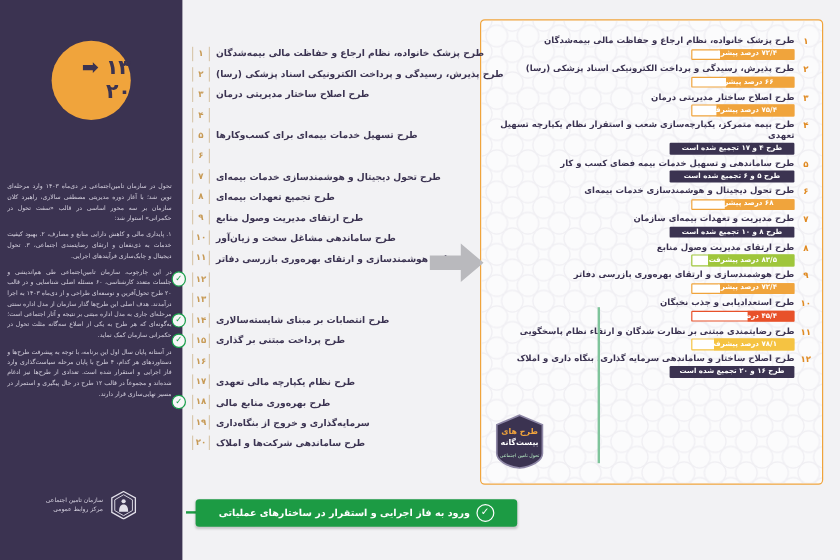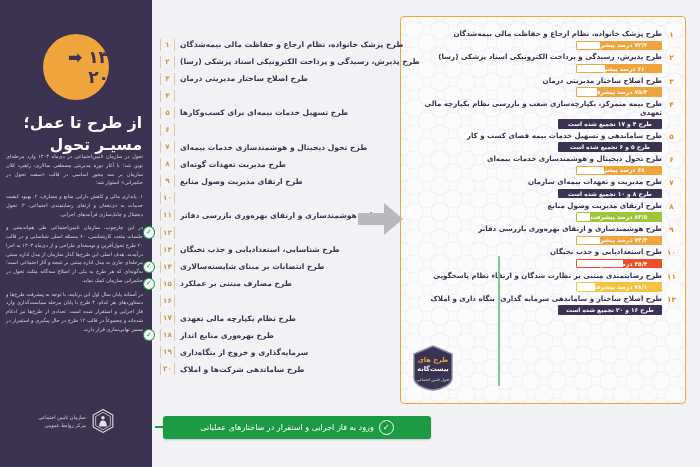--- a/index.html
+++ b/index.html
@@ -81,21 +81,21 @@
   }
 
   
   .green-banner{
     position:absolute;left:163px;top:416px;width:268px;height:23px;
     background:#1c9b44;border-radius:3px;
     display:flex;align-items:center;justify-content:center;gap:5px;
     direction:rtl;z-index:7;
     box-shadow:0 1px 2px rgba(0,0,0,.18);
   }
-  .green-banner .txt{color:#fff;font-size:8px;font-weight:normal;white-space:nowrap;}
+  .green-banner .txt{color:#fff;font-size:8px;font-weight:bold;white-space:nowrap;}
   .gb-check{
     width:13px;height:13px;border-radius:50%;border:1.4px solid #fff;color:#fff;
     display:flex;align-items:center;justify-content:center;font-size:8.5px;line-height:1;
     flex:0 0 auto;
   }
   .banner-tail{
     position:absolute;left:155px;top:426px;width:10px;height:1.6px;background:#1c9b44;z-index:6;
   }
 
   
@@ -141,24 +141,20 @@
   }
 </style>
 </head>
 <body>
 
 <div id="root">
 
   <div class="left-panel">
     <div class="badge-circle">۱۳ ➡ ۲۰</div>
 
-    <div class="main-title">
-      <span>از طرح تا عمل؛</span>
-      <span class="l2">مسیـر تحول</span>
-    </div>
 
     <div class="left-body">
       <p>تحول در سازمان تامین‌اجتماعی در دی‌ماه ۱۴۰۳ وارد مرحله‌ای نوین شد؛ با آغاز دوره مدیریتی مصطفی سالاری، راهبرد کلان سازمان بر سه محور اساسی در قالب «سفت تحول در حکمرانی» استوار شد:</p>
       <p>۱. پایداری مالی و کاهش دارایی منابع و مصارف، ۲. بهبود کیفیت خدمات به ذی‌نفعان و ارتقای رضایتمندی اجتماعی، ۳. تحول دیجیتال و چابک‌سازی فرآیندهای اجرایی.</p>
       <p>در این چارچوب، سازمان تامین‌اجتماعی طی هم‌اندیشی و جلسات متعدد کارشناسی، ۶۰ مسئله اصلی شناسایی و در قالب ۲۰ طرح تحول‌آفرین و نوسعه‌ای طراحی و از دی‌ماه ۱۴۰۳ به اجرا درآمدند. هدف اصلی این طرح‌ها گذار سازمان از مدل اداره سنتی مرحله‌ای جاری به مدل اداره مبتنی بر نتیجه و آثار اجتماعی است؛ به‌گونه‌ای که هر طرح به یکی از اضلاع سه‌گانه مثلث تحول در حکمرانی سازمان کمک نماید.</p>
       <p>در آستانه پایان سال اول این برنامه، با توجه به پیشرفت طرح‌ها و دستاوردهای هر کدام، ۴ طرح با پایان مرحله سیاست‌گذاری وارد فاز اجرایی و استقرار شده است. تعدادی از طرح‌ها نیز ادغام شده‌اند و مجموعاً در قالب ۱۲ طرح در حال پیگیری و استمرار در مسیر نهایی‌سازی قرار دارند.</p>
     </div>
 
     <div class="left-logo">
       <svg class="logo-mark" viewBox="0 0 40 44">
@@ -217,88 +213,88 @@
         </span>
       </div>
       <div class="mid-row">
         <span class="mid-label">طرح تحول دیجیتال و هوشمندسازی خدمات بیمه‌ای</span>
         <span class="mid-num">۷</span>
         <span class="check-slot">
           <span class="check-ring empty"></span>
         </span>
       </div>
       <div class="mid-row">
-        <span class="mid-label">طرح مدیریت تعهدات گونه‌ای</span>
+        <span class="mid-label">طرح تجمیع تعهدات بیمه‌ای</span>
         <span class="mid-num">۸</span>
         <span class="check-slot">
           <span class="check-ring empty"></span>
         </span>
       </div>
       <div class="mid-row">
         <span class="mid-label">طرح ارتقای مدیریت وصول منابع</span>
         <span class="mid-num">۹</span>
         <span class="check-slot">
           <span class="check-ring empty"></span>
         </span>
       </div>
       <div class="mid-row">
+        <span class="mid-label">طرح ساماندهی مشاغل سخت و زیان‌آور</span>
         <span class="mid-num">۱۰</span>
         <span class="check-slot">
           <span class="check-ring empty"></span>
         </span>
       </div>
       <div class="mid-row">
         <span class="mid-label">طرح هوشمندسازی و ارتقای بهره‌وری بازرسی دفاتر</span>
         <span class="mid-num">۱۱</span>
         <span class="check-slot">
           <span class="check-ring empty"></span>
         </span>
       </div>
       <div class="mid-row">
         <span class="mid-num">۱۲</span>
         <span class="check-slot">
           <span class="check-ring">✓</span>
         </span>
       </div>
       <div class="mid-row">
-        <span class="mid-label">طرح شناسایی، استعدادیابی و جذب نخبگان</span>
         <span class="mid-num">۱۳</span>
         <span class="check-slot">
           <span class="check-ring empty"></span>
         </span>
       </div>
       <div class="mid-row">
         <span class="mid-label">طرح انتصابات بر مبنای شایسته‌سالاری</span>
         <span class="mid-num">۱۴</span>
         <span class="check-slot">
           <span class="check-ring">✓</span>
         </span>
       </div>
       <div class="mid-row">
-        <span class="mid-label">طرح مصارف مبتنی بر عملکرد</span>
+        <span class="mid-label">طرح پرداخت مبتنی بر گذاری</span>
         <span class="mid-num">۱۵</span>
         <span class="check-slot">
           <span class="check-ring">✓</span>
         </span>
       </div>
       <div class="mid-row">
         <span class="mid-num">۱۶</span>
         <span class="check-slot">
           <span class="check-ring empty"></span>
         </span>
       </div>
       <div class="mid-row">
         <span class="mid-label">طرح نظام یکپارچه مالی تعهدی</span>
         <span class="mid-num">۱۷</span>
         <span class="check-slot">
           <span class="check-ring empty"></span>
         </span>
       </div>
       <div class="mid-row">
-        <span class="mid-label">طرح بهره‌وری منابع انداز</span>
+        <span class="mid-label">طرح بهره‌وری منابع مالی</span>
         <span class="mid-num">۱۸</span>
         <span class="check-slot">
           <span class="check-ring">✓</span>
         </span>
       </div>
       <div class="mid-row">
         <span class="mid-label">سرمایه‌گذاری و خروج از بنگاه‌داری</span>
         <span class="mid-num">۱۹</span>
         <span class="check-slot">
           <span class="check-ring empty"></span>
@@ -366,21 +362,21 @@
           </div>
           <div class="r-barwrap">
             <div class="r-track" style="border-color: rgb(240, 164, 60);"></div>
             <div class="r-fill" style="width: 75.4%; background: rgb(240, 164, 60);"></div>
             <div class="r-bartext">۷۵/۴ درصد پیشرفت</div>
           </div>
         </div>
         <div class="r-row">
           <div class="r-head">
             <span class="r-num">۴</span>
-            <span class="r-title">طرح بیمه متمرکز، یکپارچه‌سازی شعب و بازرسی نظام یکپارچه مالی تعهدی</span>
+            <span class="r-title">طرح بیمه متمرکز، یکپارچه‌سازی شعب و استقرار نظام یکپارچه تسهیل تعهدی</span>
           </div>
           <div class="r-merged" style="background: rgb(59, 51, 81);">
             <div class="r-bartext">طرح ۴ و ۱۷ تجمیع شده است</div>
           </div>
         </div>
         <div class="r-row">
           <div class="r-head">
             <span class="r-num">۵</span>
             <span class="r-title">طرح ساماندهی و تسهیل خدمات بیمه فضای کسب و کار</span>
           </div>

